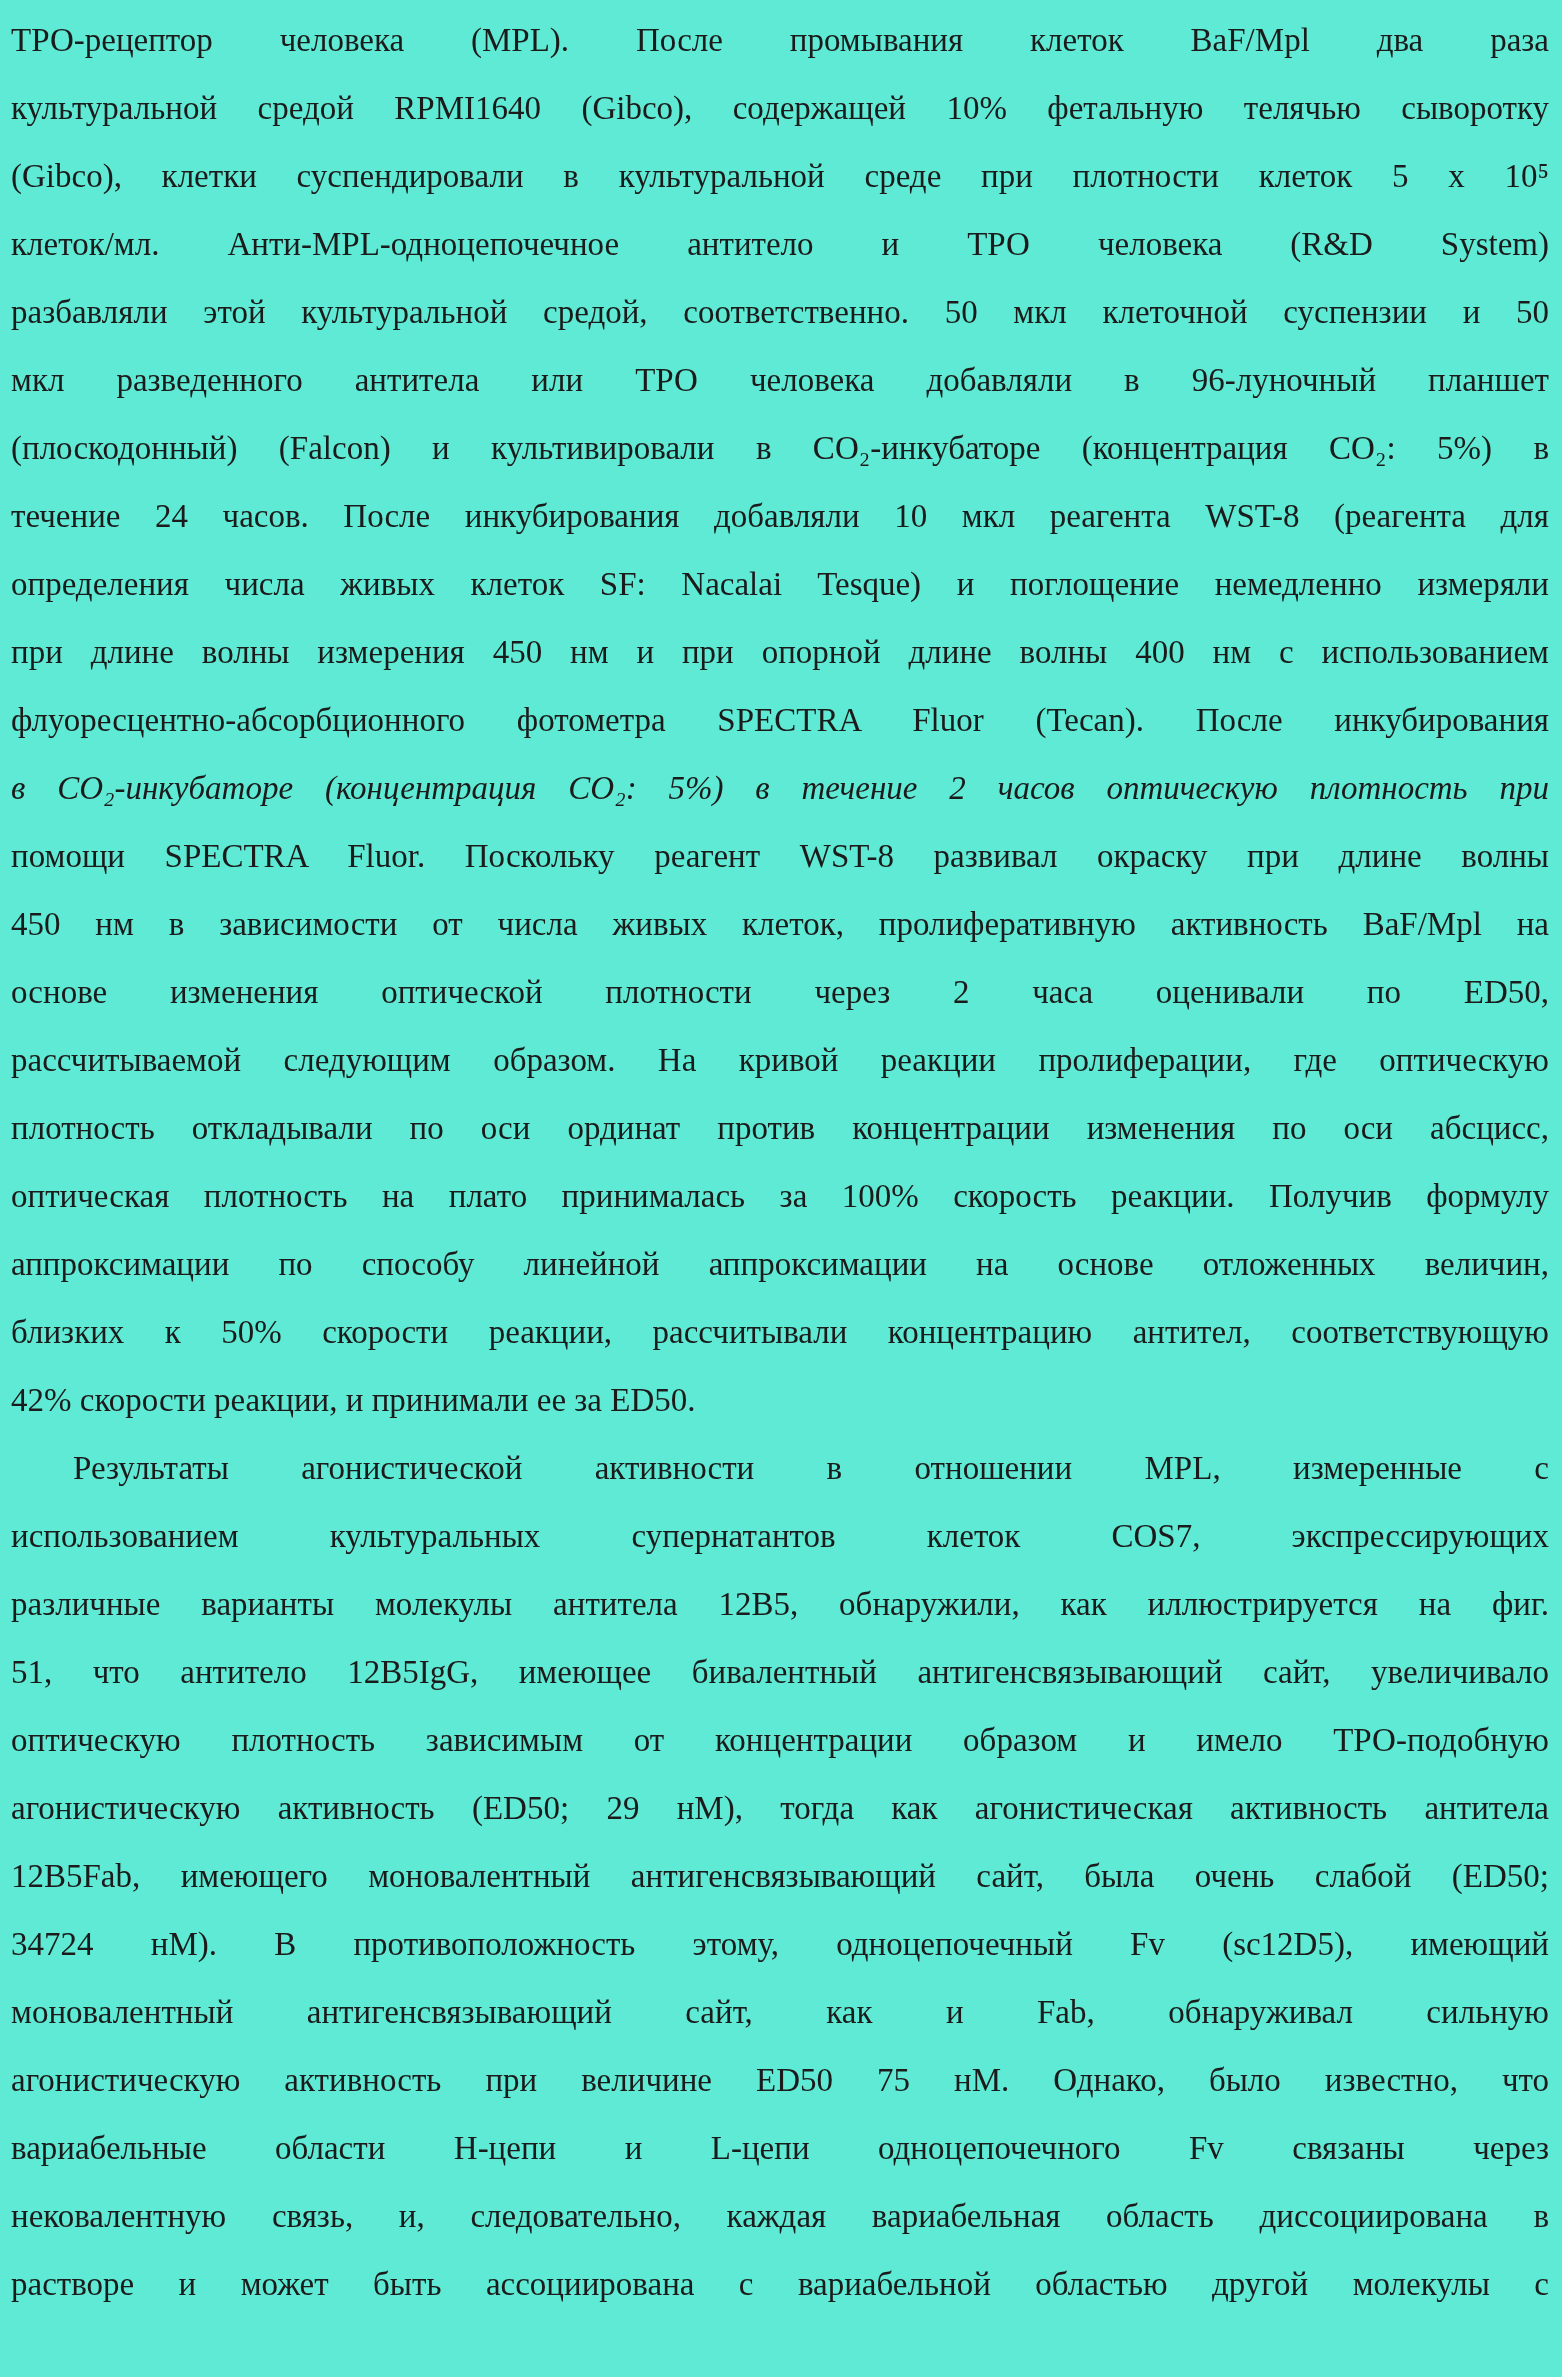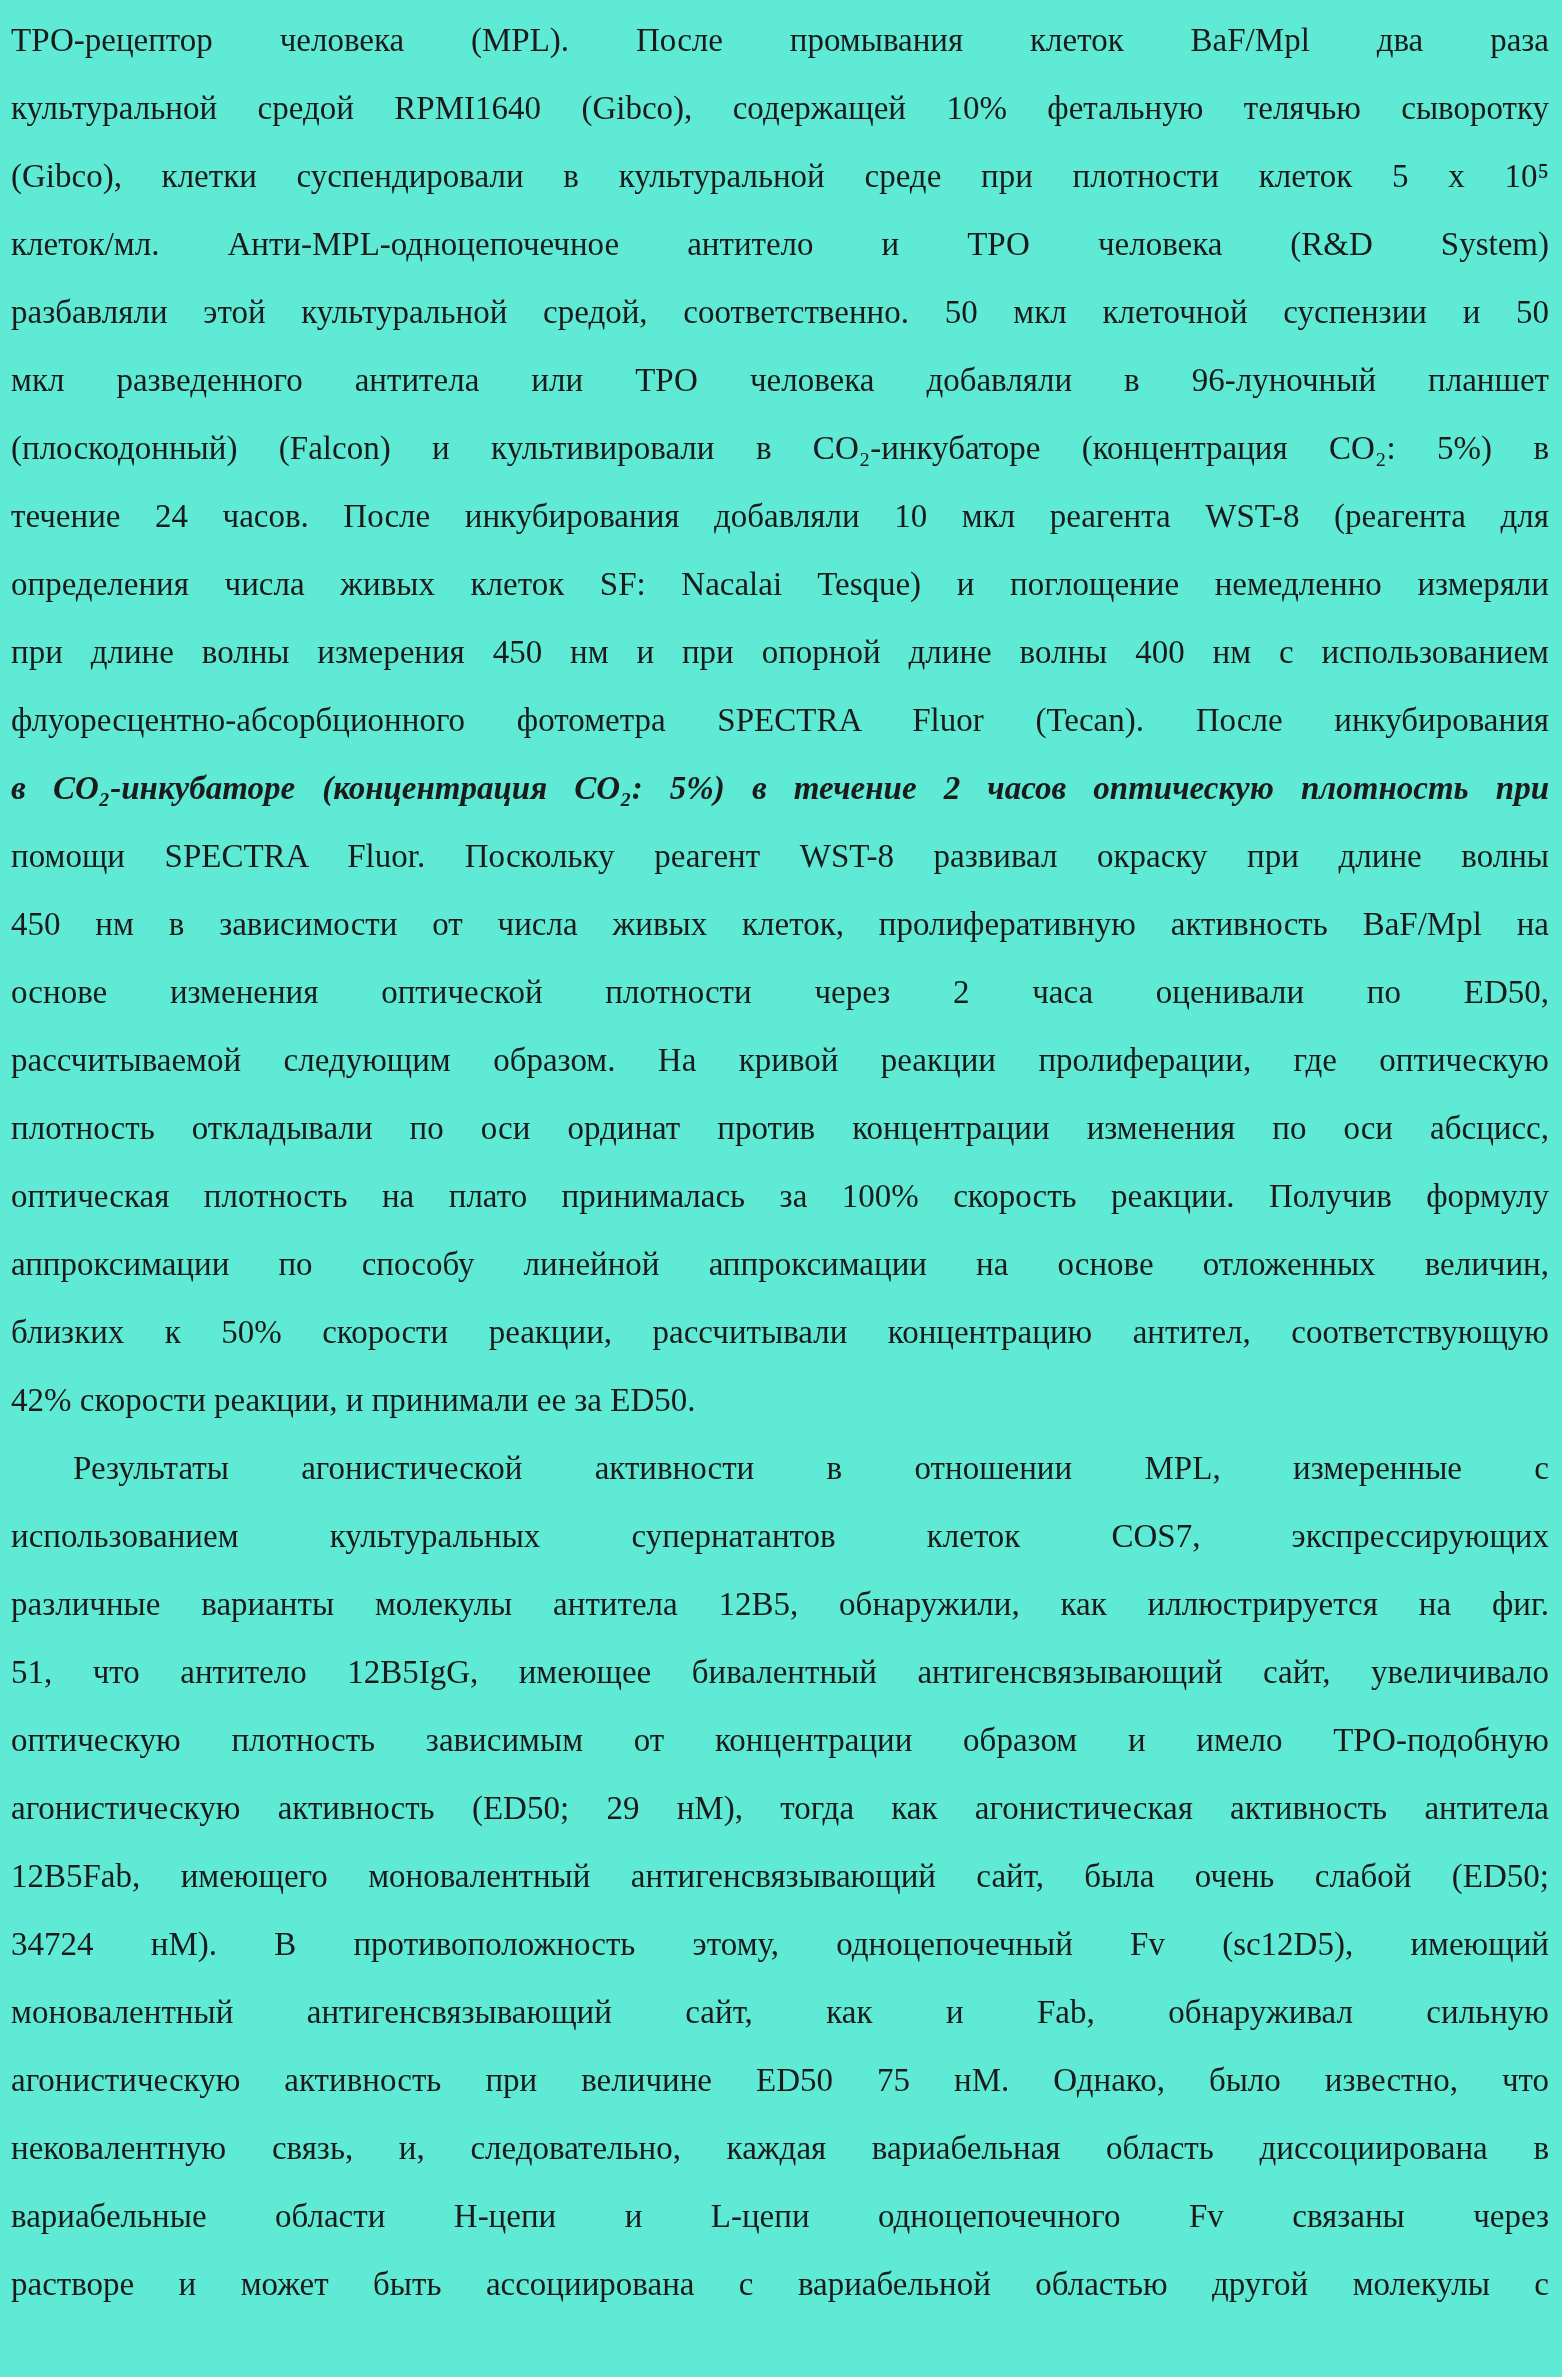--- a/index.html
+++ b/index.html
@@ -31,21 +31,20 @@
     overflow: hidden;
   }
   .line.para-end {
     text-align-last: left;
   }
   .line.indent {
     text-indent: 62px;
   }
   .line.italic {
     font-style: italic;
-    font-weight: bold;
   }
 </style>
 </head>
 <body>
 
 <div class="page">
   <div class="doc-text">
       <div class="line">ТРО-рецептор человека (MPL). После промывания клеток BaF/Mpl два раза</div>
       <div class="line">культуральной средой RPMI1640 (Gibco), содержащей 10% фетальную телячью сыворотку</div>
       <div class="line">(Gibco), клетки суспендировали в культуральной среде при плотности клеток 5 х 10⁵</div>
@@ -70,18 +69,18 @@
       <div class="line indent">Результаты агонистической активности в отношении MPL, измеренные с</div>
       <div class="line">использованием культуральных супернатантов клеток COS7, экспрессирующих</div>
       <div class="line">различные варианты молекулы антитела 12B5, обнаружили, как иллюстрируется на фиг.</div>
       <div class="line">51, что антитело 12B5IgG, имеющее бивалентный антигенсвязывающий сайт, увеличивало</div>
       <div class="line">оптическую плотность зависимым от концентрации образом и имело ТРО-подобную</div>
       <div class="line">агонистическую активность (ED50; 29 нМ), тогда как агонистическая активность антитела</div>
       <div class="line">12B5Fab, имеющего моновалентный антигенсвязывающий сайт, была очень слабой (ED50;</div>
       <div class="line">34724 нМ). В противоположность этому, одноцепочечный Fv (sc12D5), имеющий</div>
       <div class="line">моновалентный антигенсвязывающий сайт, как и Fab, обнаруживал сильную</div>
       <div class="line">агонистическую активность при величине ED50 75 нМ. Однако, было известно, что</div>
+      <div class="line">вариабельные области Н-цепи и L-цепи одноцепочечного Fv связаны через</div>
       <div class="line">нековалентную связь, и, следовательно, каждая вариабельная область диссоциирована в</div>
-      <div class="line">вариабельные области Н-цепи и L-цепи одноцепочечного Fv связаны через</div>
       <div class="line">растворе и может быть ассоциирована с вариабельной областью другой молекулы с</div>
     </div>
 </div>
 
 
 </body></html>

